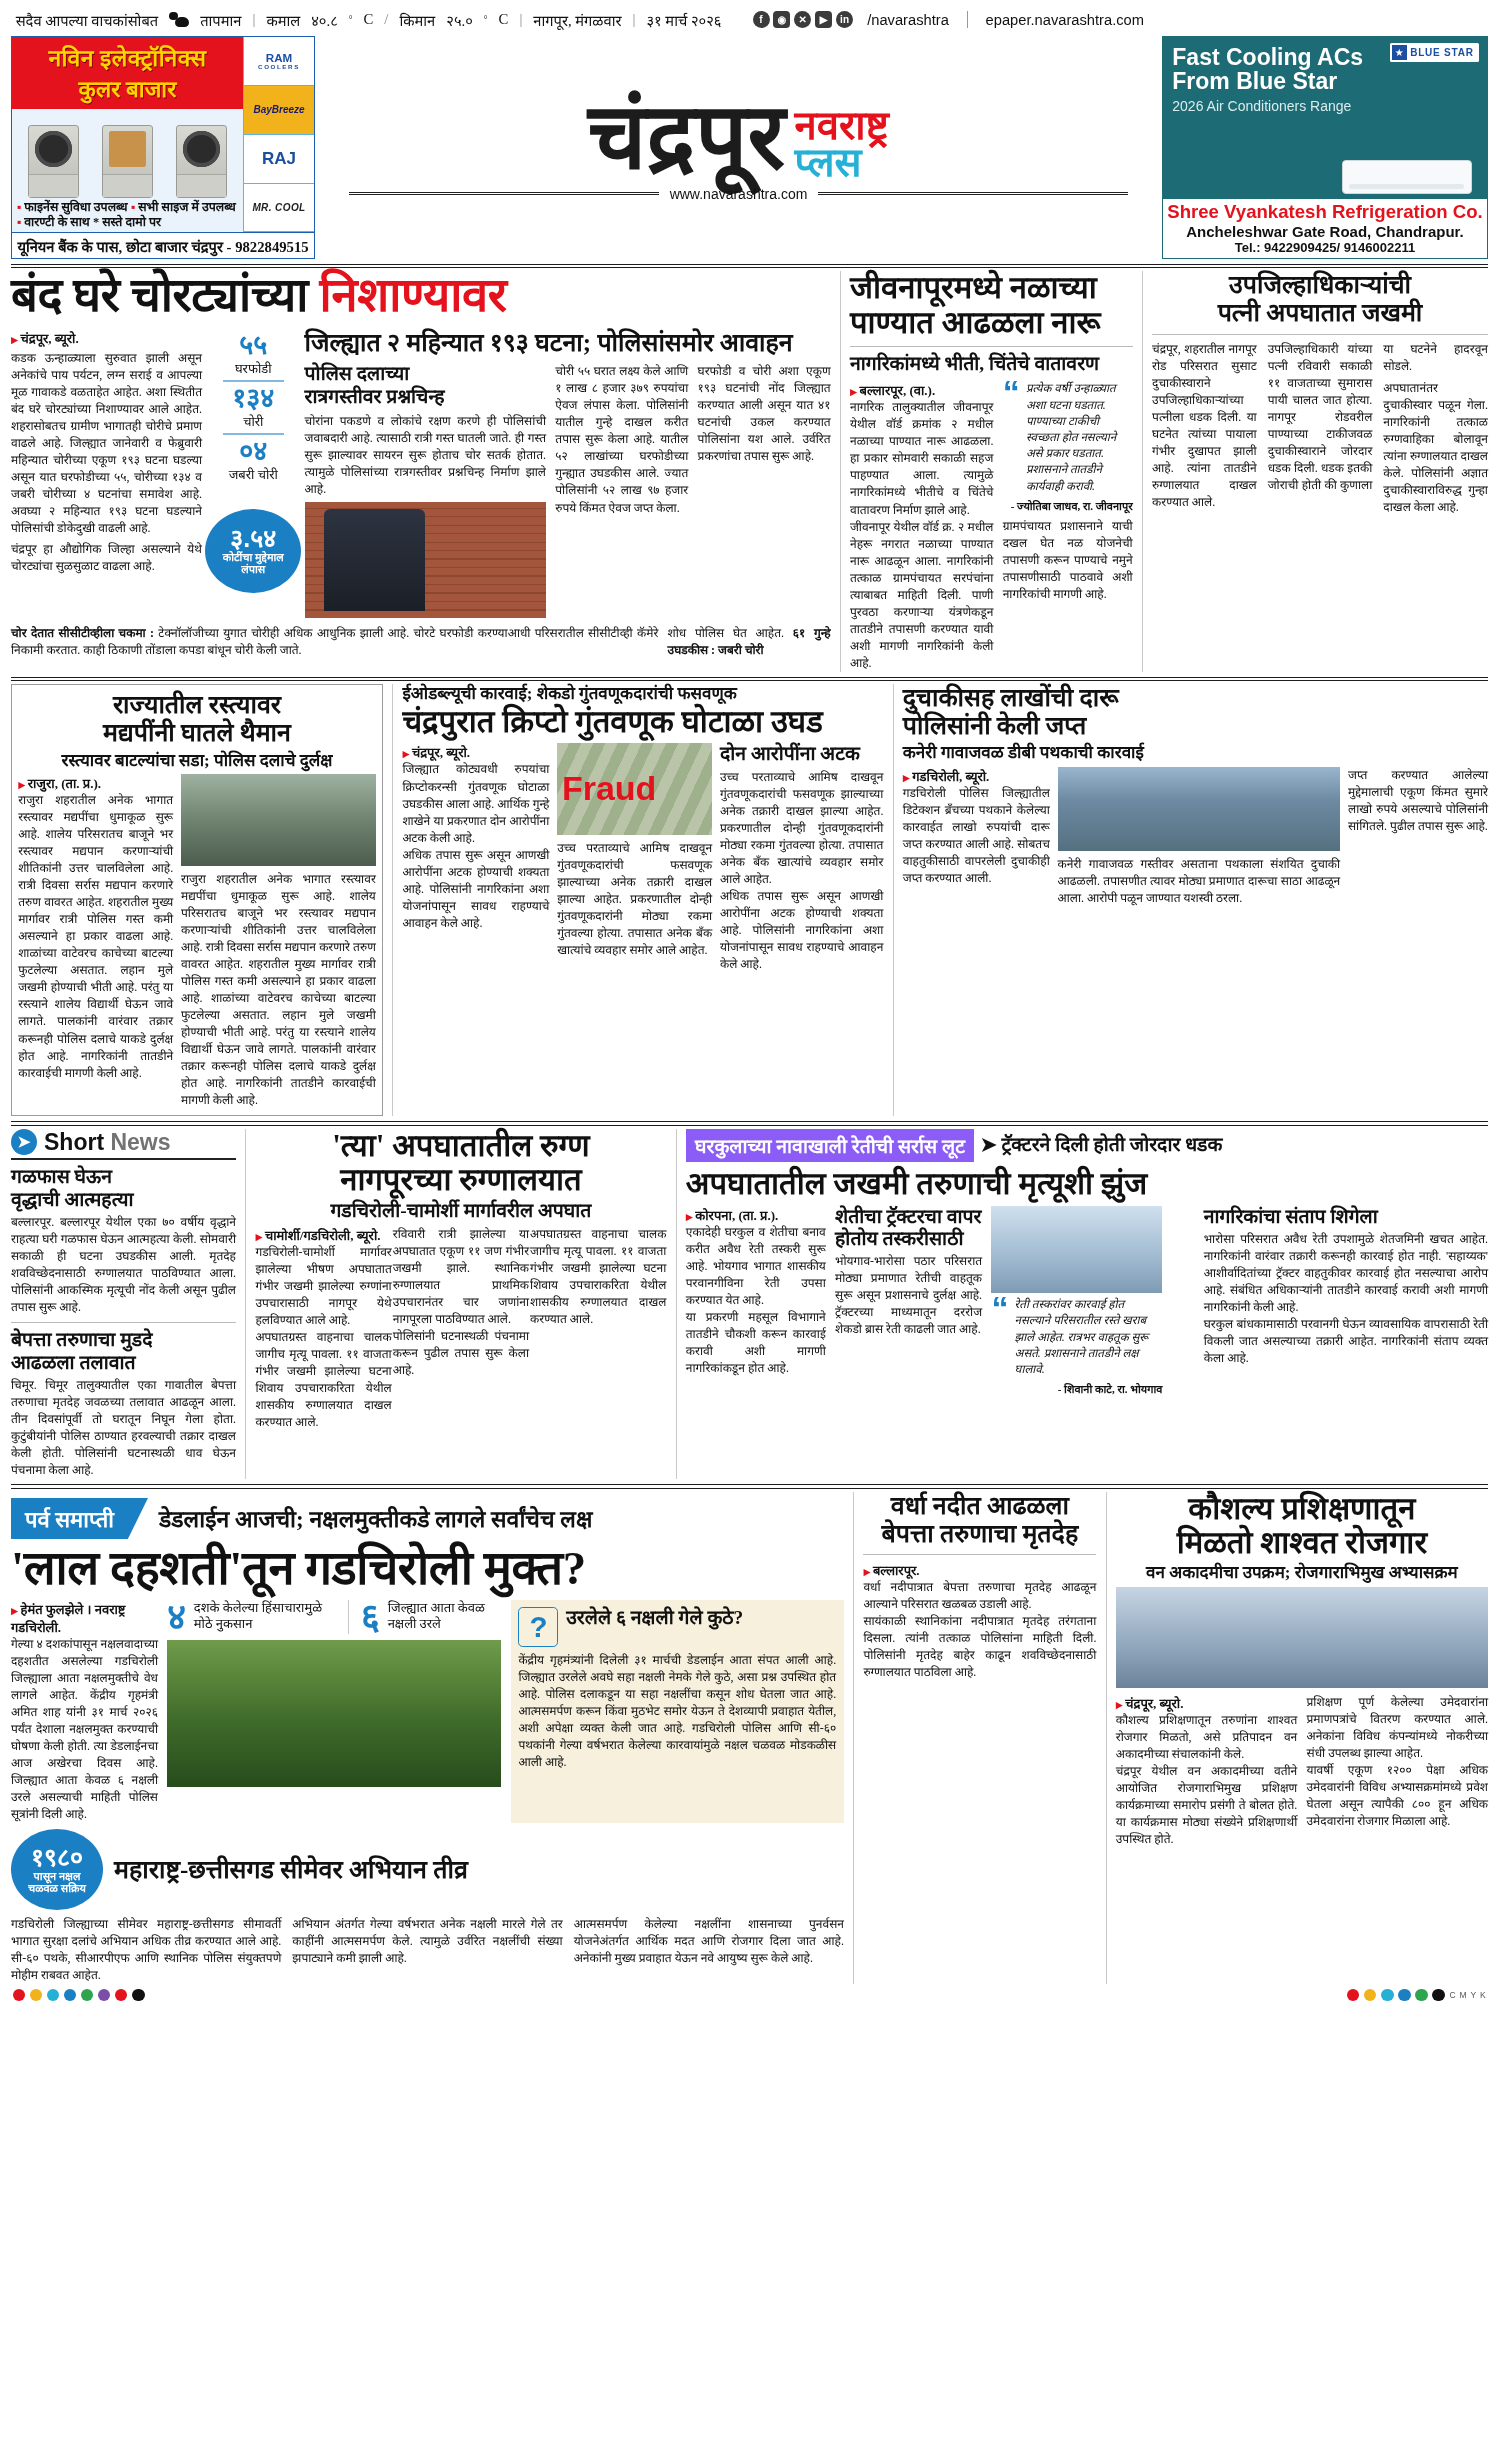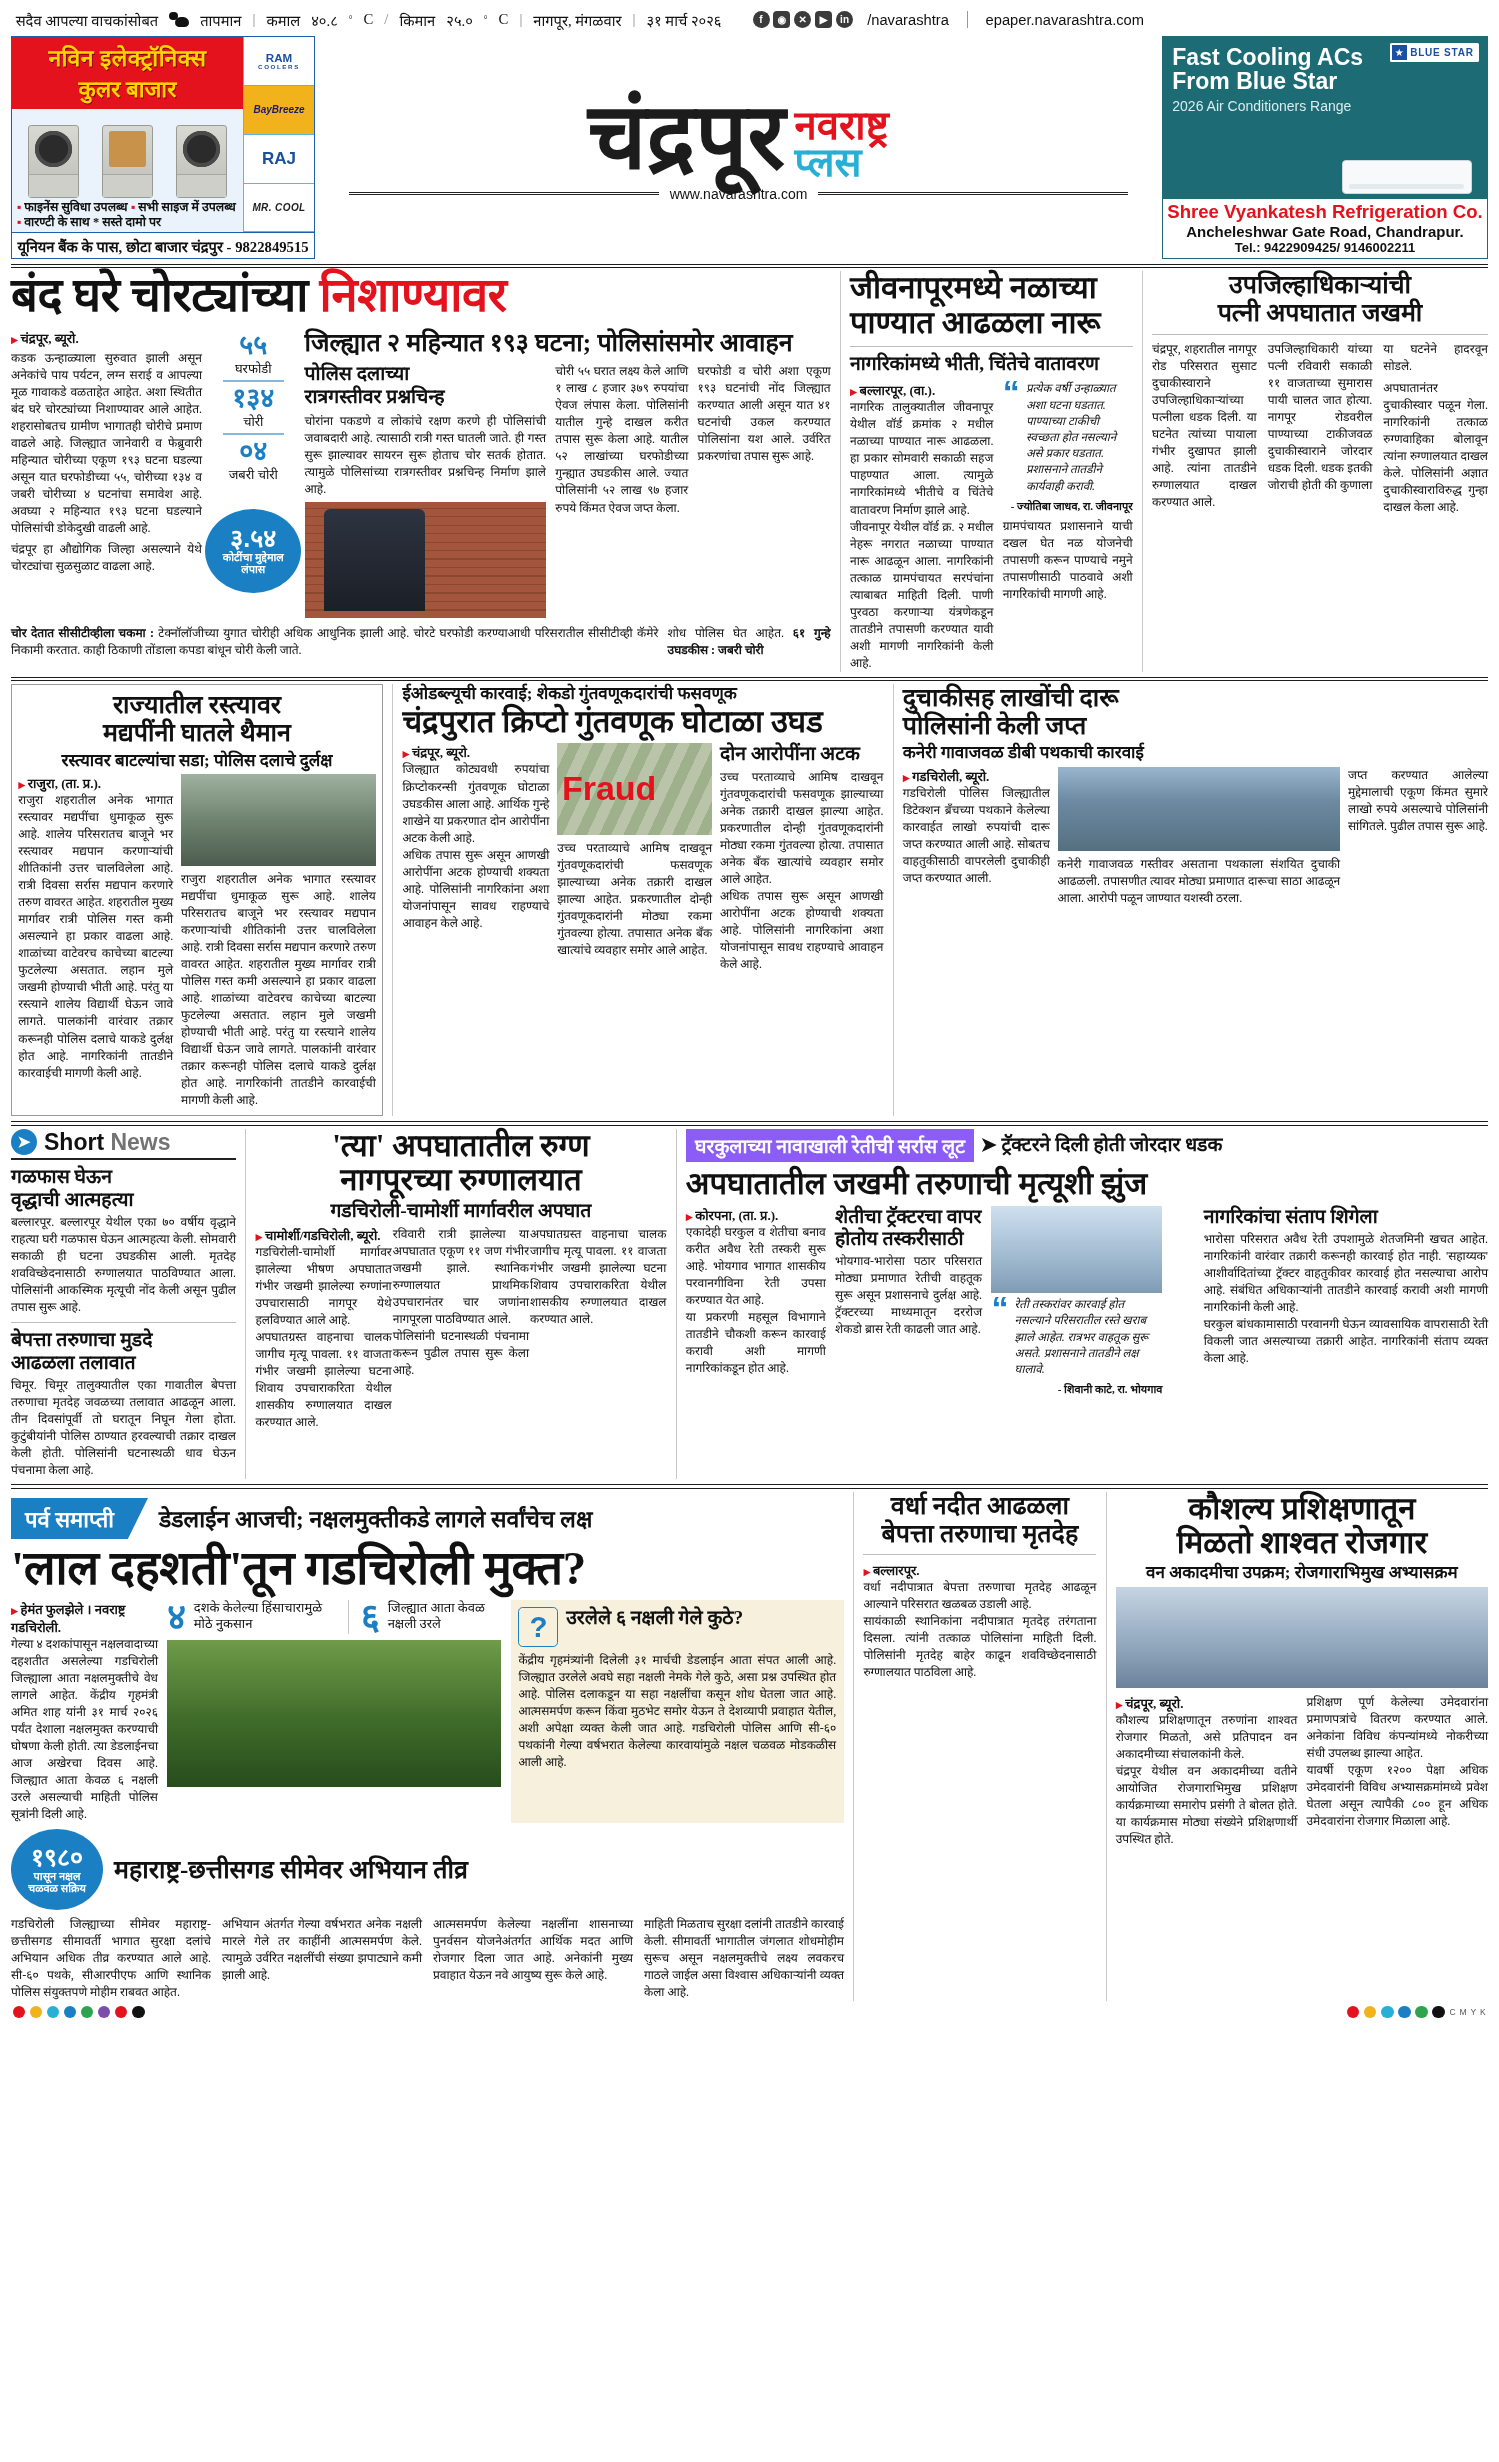--- a/index.html
+++ b/index.html
@@ -599,21 +599,20 @@
           <span class="bl">पासून नक्षल</span>
           <span class="bl">चळवळ सक्रिय</span>
         </div>
         <div class="hl-md">महाराष्ट्र-छत्तीसगड सीमेवर अभियान तीव्र</div>
       </div>
 
       <div style="display:flex;gap:11px;margin-top:6.2px;">
         <div style="flex:1;" class="body-col">गडचिरोली जिल्ह्याच्या सीमेवर महाराष्ट्र-छत्तीसगड सीमावर्ती भागात सुरक्षा दलांचे अभियान अधिक तीव्र करण्यात आले आहे. सी-६० पथके, सीआरपीएफ आणि स्थानिक पोलिस संयुक्तपणे मोहीम राबवत आहेत.</div>
         <div style="flex:1;" class="body-col">अभियान अंतर्गत गेल्या वर्षभरात अनेक नक्षली मारले गेले तर काहींनी आत्मसमर्पण केले. त्यामुळे उर्वरित नक्षलींची संख्या झपाट्याने कमी झाली आहे.</div>
         <div style="flex:1;" class="body-col">आत्मसमर्पण केलेल्या नक्षलींना शासनाच्या पुनर्वसन योजनेअंतर्गत आर्थिक मदत आणि रोजगार दिला जात आहे. अनेकांनी मुख्य प्रवाहात येऊन नवे आयुष्य सुरू केले आहे.</div>
-        <div style="flex:1;" class="body-col">माहिती मिळताच सुरक्षा दलांनी तातडीने कारवाई केली. सीमावर्ती भागातील जंगलात शोधमोहीम सुरूच असून नक्षलमुक्तीचे लक्ष्य लवकरच गाठले जाईल असा विश्वास अधिकाऱ्यांनी व्यक्त केला आहे.</div>
       </div>
     </div>
 
     <div class="vdiv"></div>
 
     <div style="width:233px;">
       <div class="hl-md" style="text-align:center;">वर्धा नदीत आढळला</div>
       <div class="hl-md" style="text-align:center;">बेपत्ता तरुणाचा मृतदेह</div>
       <div class="hr-thin"></div>
       <div style="display:flex;gap:7.8px;">

